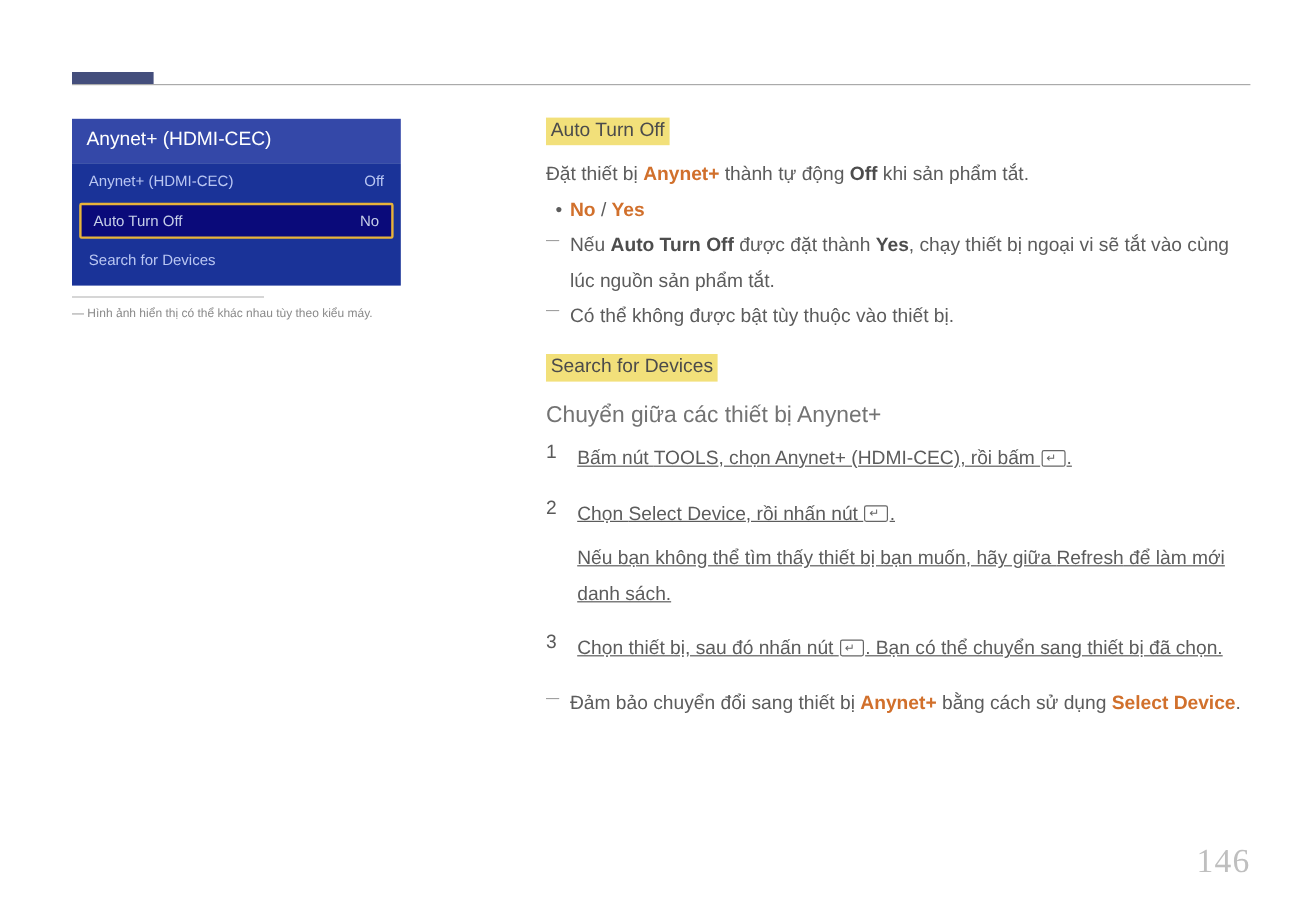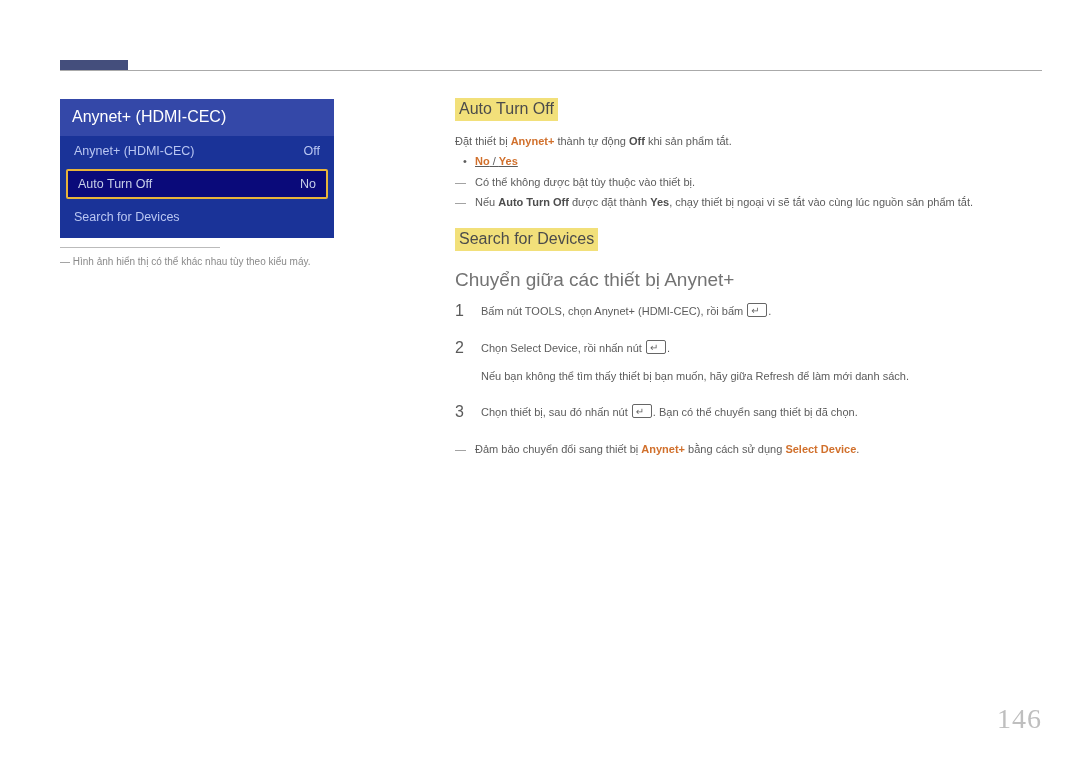--- a/index.html
+++ b/index.html
@@ -77,30 +77,29 @@
   }
   .hl {
     display: inline-block;
     background: #f2e07a;
     color: #4b4b4b;
     font-size: 16px;
     padding: 2px 4px 3px 4px;
     margin-bottom: 10px;
   }
   .body-text {
-    font-size: 11px;
+    font-size: 16px;
     line-height: 1.85;
     color: #5c5c5c;
   }
   .body-text .k-orange { color: #d1702c; font-weight: bold; }
   .body-text .k-bold { font-weight: bold; color: #4d4d4d; }
   .bullet {
     padding-left: 20px;
     position: relative;
-    text-decoration: underline;
   }
   .bullet::before {
     content: "•";
     position: absolute;
     left: 8px;
     top: 0;
     color: #5c5c5c;
   }
   .dash-line {
     padding-left: 20px;
@@ -125,23 +124,24 @@
     margin-bottom: 16px;
   }
   .step .num {
     width: 26px;
     font-size: 16px;
     color: #5a5a5a;
     line-height: 1.2;
   }
   .step .txt {
     flex: 1;
-    font-size: 11px;
+    font-size: 16px;
     line-height: 1.85;
     color: #5c5c5c;
+    text-decoration: underline;
   }
   .enter-icon {
     display: inline-block;
     width: 18px; height: 12px;
     border: 1px solid #666;
     border-radius: 2px;
     vertical-align: -2px;
     position: relative;
     margin: 0 1px;
   }
@@ -197,24 +197,24 @@
 
   <div class="body-text">
     <span>Đặt thiết bị </span><span class="k-orange">Anynet+</span><span> thành tự động </span><span class="k-bold">Off</span><span> khi sản phẩm tắt.</span>
   </div>
 
   <div class="body-text bullet">
     <span class="k-orange">No</span><span> / </span><span class="k-orange">Yes</span>
   </div>
 
   <div class="body-text dash-line">
+    <span>Nếu </span><span class="k-bold">Auto Turn Off</span><span> được đặt thành </span><span class="k-bold">Yes</span><span>, chạy thiết bị ngoại vi sẽ tắt vào cùng lúc nguồn sản phẩm tắt.</span>
+  </div>
+  <div class="body-text dash-line">
     <span>Có thể không được bật tùy thuộc vào thiết bị.</span>
-  </div>
-  <div class="body-text dash-line">
-    <span>Nếu </span><span class="k-bold">Auto Turn Off</span><span> được đặt thành </span><span class="k-bold">Yes</span><span>, chạy thiết bị ngoại vi sẽ tắt vào cùng lúc nguồn sản phẩm tắt.</span>
   </div>
 
   <div class="section-gap"></div>
 
   <div class="hl">Search for Devices</div>
   <div class="sub-heading">Chuyển giữa các thiết bị Anynet+</div>
 
   <div class="step">
     <div class="num">1</div>
     <div class="txt">

